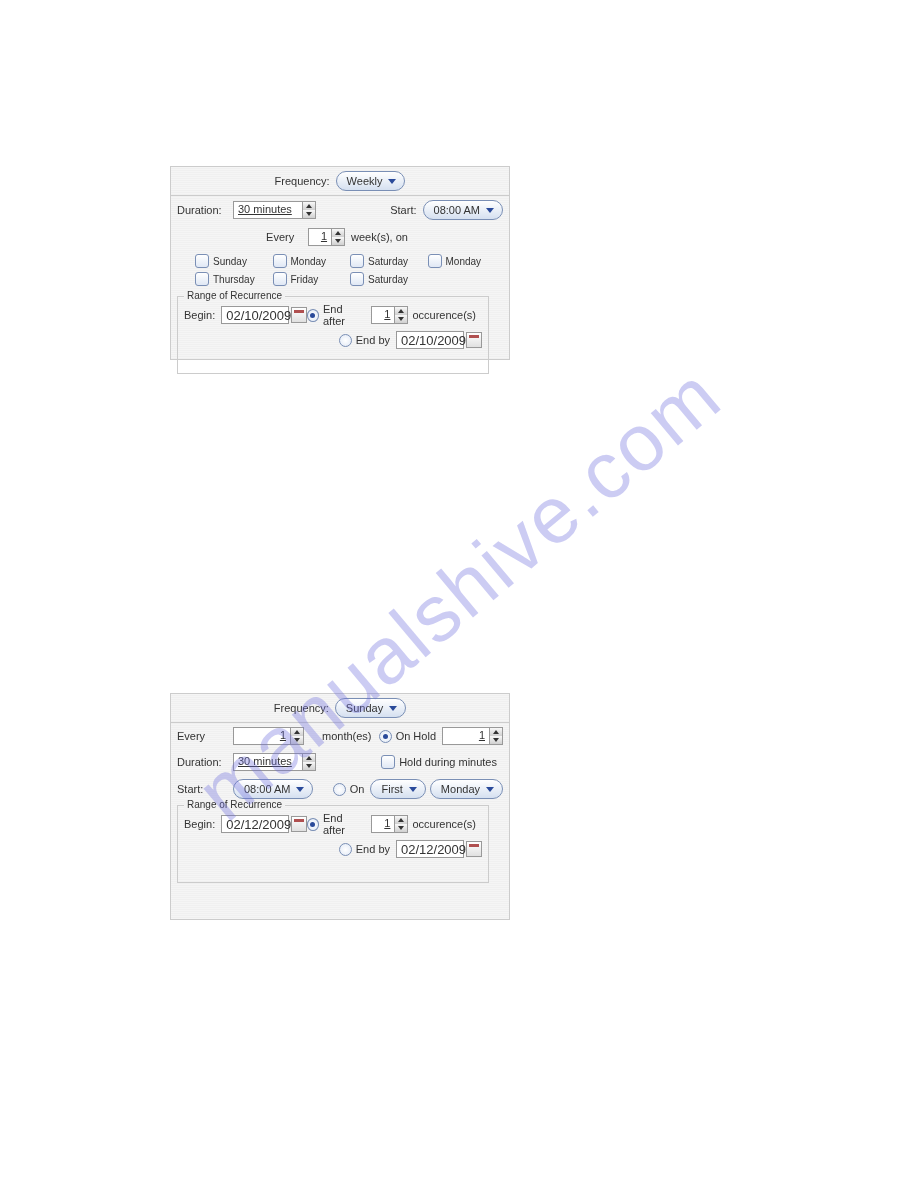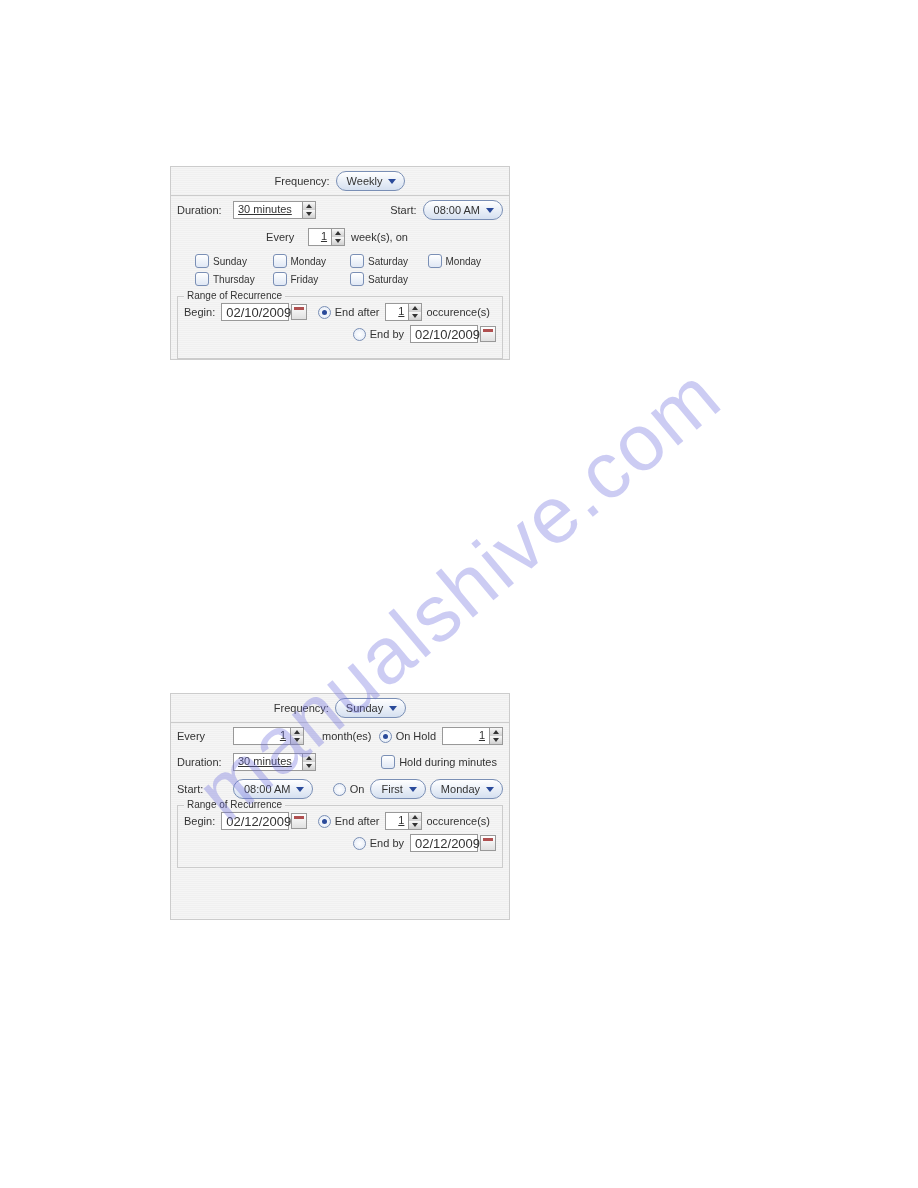--- a/index.html
+++ b/index.html
@@ -112,22 +112,22 @@
   }
   .days-grid {
     display: grid;
     grid-template-columns: repeat(4, 1fr);
     gap: 4px 10px;
     padding: 4px 14px 8px 24px;
   }
   .day-item { display: flex; align-items: center; font-size: 10px; }
   .fieldset {
     border: 1px solid #ccc;
-    margin: 2px 6px 6px 6px;
-    padding: 4px 6px 13px 6px;
+    margin: 2px 20px 6px 6px;
+    padding: 4px 6px 22px 6px;
     position: relative;
   }
   .fieldset-label {
     position: absolute;
     top: -7px;
     left: 6px;
     background: #f2f2f2;
     padding: 0 3px;
     font-size: 10px;
   }

